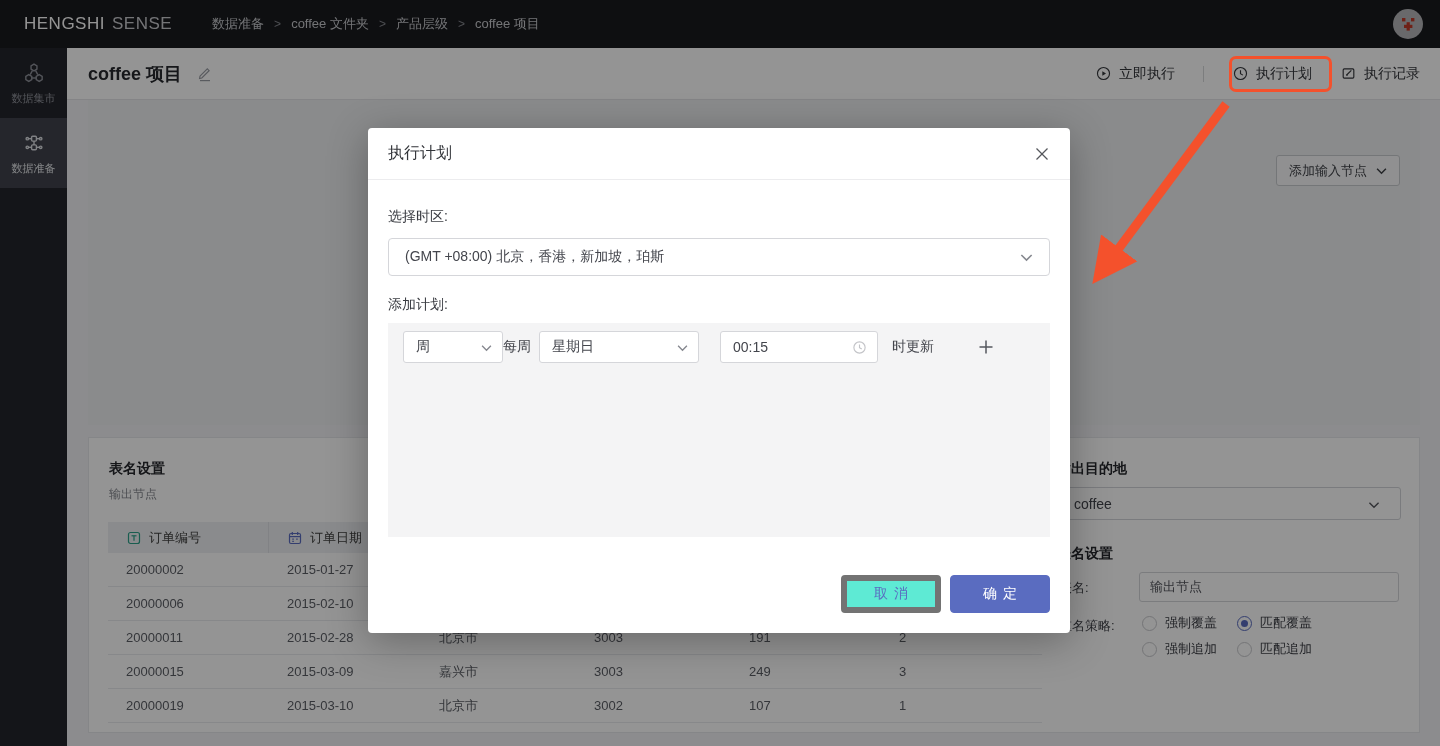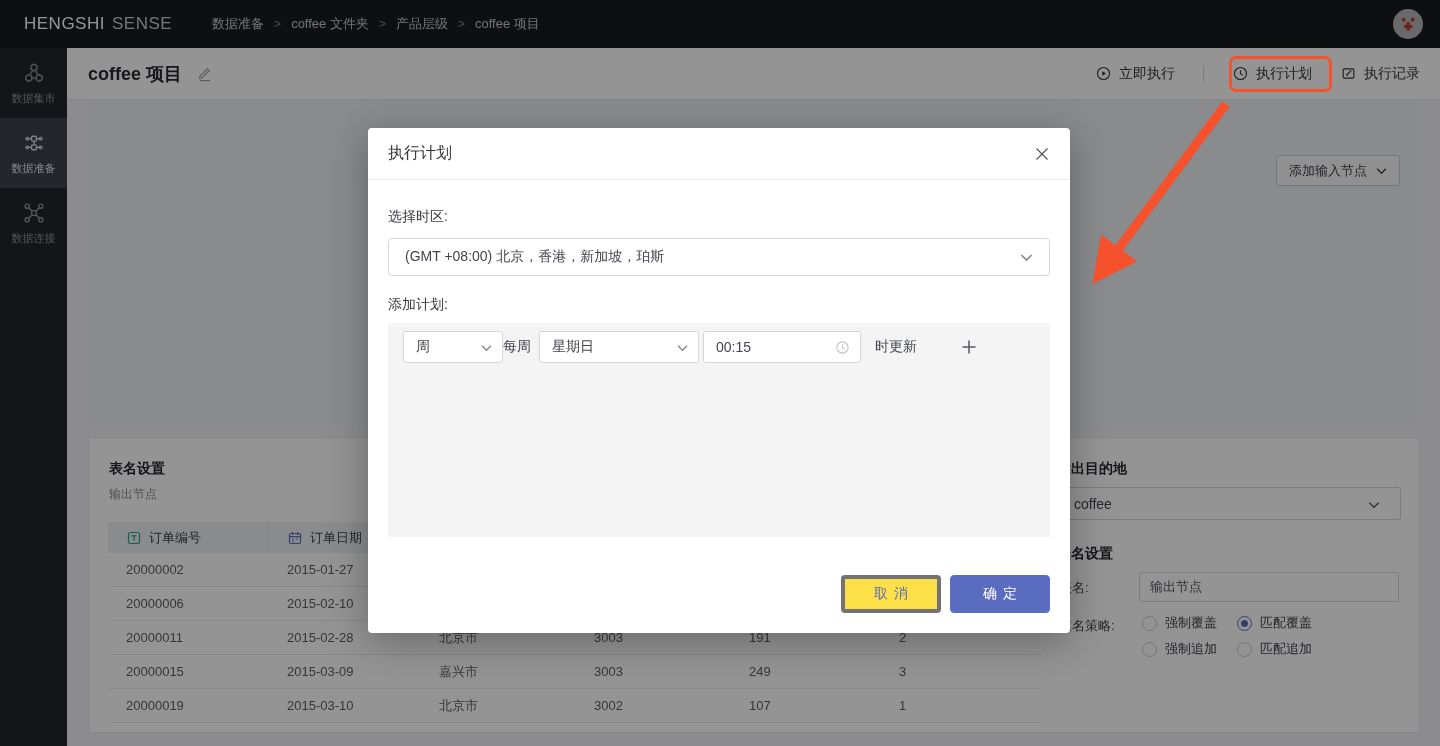--- a/index.html
+++ b/index.html
@@ -86,29 +86,29 @@
   .tz-select .chev { margin-left:auto; }
   .plan-label { top:168px; }
   .plan-panel { position:absolute; left:20px; top:195px; width:662px; height:214px; background:#f4f4f5; }
   .plan-row { display:flex; align-items:center; padding:8px 0 0 15px; }
   .sel { height:32px; background:#fff; border:1px solid #d5d6da; border-radius:3px; display:flex; align-items:center;
          padding:0 10px 0 12px; font-size:14px; color:#43454c; cursor:pointer; }
   .sel .chev { margin-left:auto; }
   .freq-sel { width:100px; }
   .every-lbl { font-size:14px; color:#43454c; }
   .day-sel { width:160px; margin-left:8px; }
-  .time-input { width:158px; height:32px; margin-left:4px; background:#fff; border:1px solid #d5d6da; border-radius:3px;
+  .time-input { width:158px; height:32px; margin-left:21px; background:#fff; border:1px solid #d5d6da; border-radius:3px;
                 display:flex; align-items:center; padding:0 10px 0 12px; font-size:14px; color:#43454c; }
   .time-input .clock { margin-left:auto; display:flex; }
   .suffix-lbl { margin-left:14px; font-size:14px; color:#43454c; }
   .plus-btn { margin-left:44px; cursor:pointer; display:flex; }
   .modal-footer { position:absolute; right:20px; bottom:20px; display:flex; gap:9px; }
   .btn { width:100px; height:38px; border-radius:4px; display:flex; align-items:center; justify-content:center;
          font-size:14px; letter-spacing:6px; text-indent:6px; cursor:pointer; }
-  .btn-cancel { background:#fde047; border:4px solid #737373; color:#5a6cc0; }
+  .btn-cancel { background:#5eead4; border:6px solid #737373; color:#5a6cc0; }
   .btn-confirm { background:#5a6cc0; border:1px solid #5a6cc0; color:#ffffff; }
 
   
   .hl-rect { position:absolute; left:1229px; top:56px; width:103px; height:36px; border:3px solid #f4512c; border-radius:7px; z-index:120; }
   .arrow-svg { position:absolute; left:1050px; top:85px; z-index:120; pointer-events:none; }
 </style>
 </head>
 <body>
 
 <div class="topbar">
@@ -158,34 +158,20 @@
         <line x1="14.4" y1="7.7" x2="17.4" y2="7.7"></line>
       <rect x="9.6" y="13.9" width="4.8" height="4.8" rx="1"></rect>
       <circle cx="5.3" cy="16.3" r="1.2"></circle>
         <circle cx="18.7" cy="16.3" r="1.2"></circle>
       <line x1="6.6" y1="16.3" x2="9.6" y2="16.3"></line>
         <line x1="14.4" y1="16.3" x2="17.4" y2="16.3"></line>
       <line x1="12" y1="10.1" x2="12" y2="13.9"></line>
     </svg>
     <span class="lbl">数据准备</span>
   </div>
-  <div class="side-item">
-    <svg width="24" height="24" viewBox="0 0 24 24" fill="none" stroke-width="1.4">
-      <circle cx="5.2" cy="5.2" r="2.1"></circle>
-        <circle cx="18.8" cy="5.2" r="2.1"></circle>
-      <circle cx="5.2" cy="18.8" r="2.1"></circle>
-        <circle cx="18.8" cy="18.8" r="2.1"></circle>
-      <rect x="9.7" y="9.7" width="4.6" height="4.6"></rect>
-      <line x1="6.7" y1="6.7" x2="9.7" y2="9.7"></line>
-        <line x1="17.3" y1="6.7" x2="14.3" y2="9.7"></line>
-      <line x1="6.7" y1="17.3" x2="9.7" y2="14.3"></line>
-        <line x1="17.3" y1="17.3" x2="14.3" y2="14.3"></line>
-    </svg>
-    <span class="lbl">数据连接</span>
-  </div>
 </div>
 
 <div class="main">
 
   <div class="page-header">
     <span class="page-title">coffee 项目</span>
     <span class="edit-icon">
       <svg width="17" height="17" viewBox="0 0 17 17" fill="none" stroke="#9a9da4" stroke-width="1.2">
         <path d="M4 11.2 L11.3 3.9 L13.1 5.7 L5.8 13 L3.6 13.4 Z"></path>
         <line x1="4" y1="15.6" x2="14" y2="15.6"></line>

